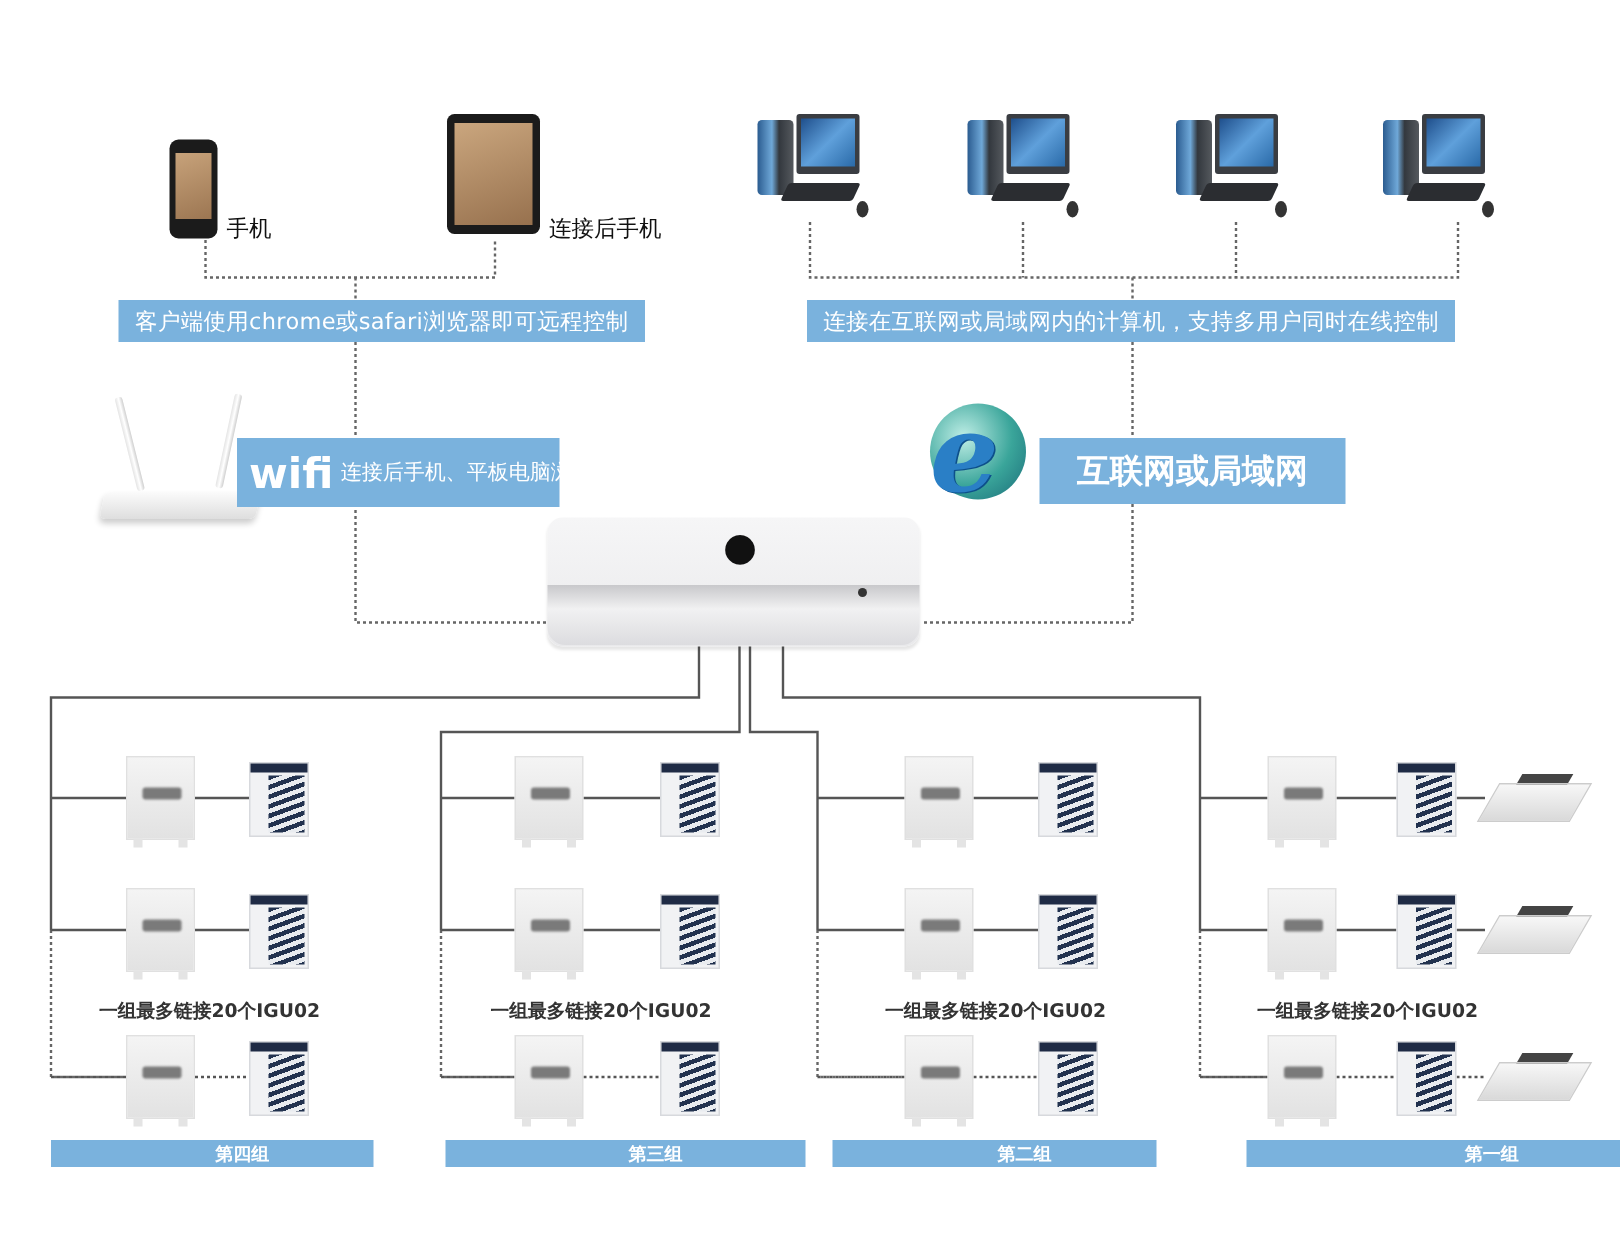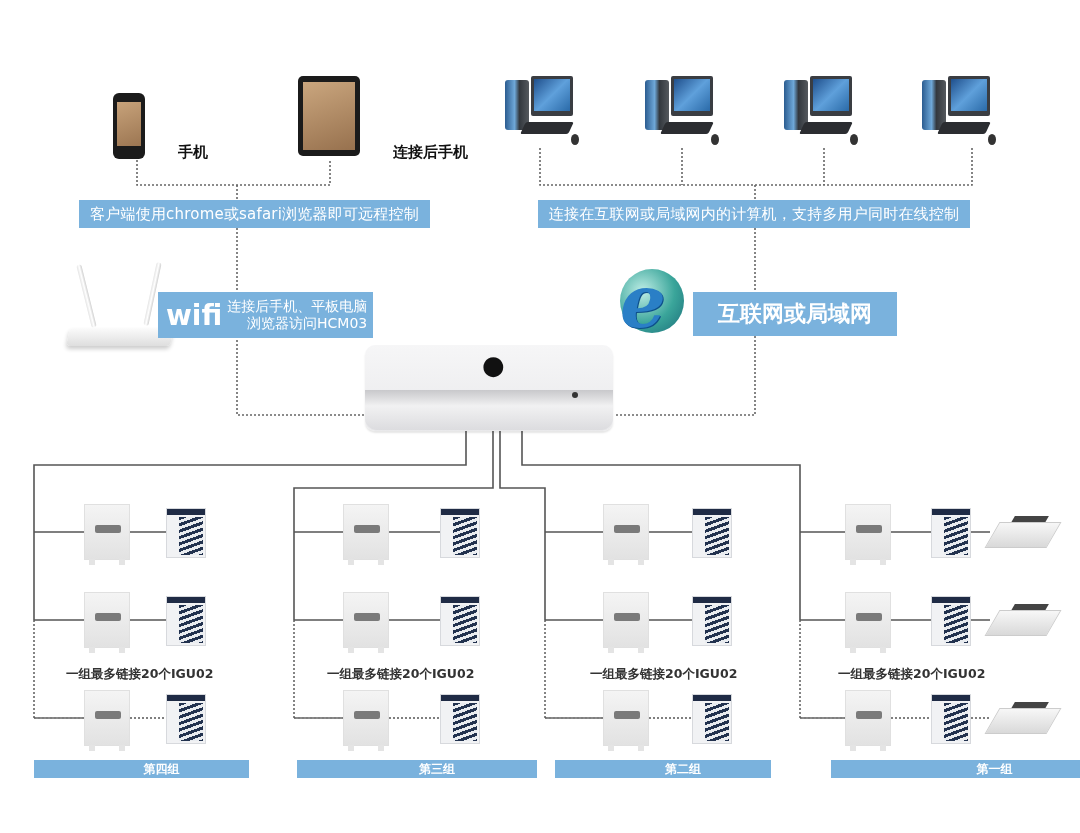--- a/index.html
+++ b/index.html
@@ -2,21 +2,21 @@
 <html><head>
   <meta charset="utf-8">
   <style>
     html, body { margin: 0; padding: 0; background: #ffffff; }
     body { width: 1080px; height: 833px; position: relative; overflow: hidden;
            font-family: "DejaVu Sans", "Liberation Sans", sans-serif; }
     svg.lines { position: absolute; left: 0; top: 0; }
     .bluebox { position: absolute; background: #7ab2dd; color: #ffffff; display: flex;
                align-items: center; justify-content: center; white-space: nowrap; }
     .caption { font-size: 15px; letter-spacing: 0.2px; }
-    .dev-label { position: absolute; font-size: 15px; font-weight: bold; color: #111; margin-left: 27px; }
+    .dev-label { position: absolute; font-size: 15px; font-weight: normal; color: #111; }
     .group-label { font-size: 12px; font-weight: bold; padding-left: 40px; }
     .group-note { position: absolute; font-size: 12.5px; font-weight: bold; color: #333; white-space: nowrap; }
     
     .phone { position: absolute; width: 32px; height: 66px; background: #1b1b1b; border-radius: 6px; }
     .phone .scr { position: absolute; left: 4px; top: 9px; width: 24px; height: 44px;
                   background: linear-gradient(160deg,#c7a27a,#9c7652); }
     .tablet { position: absolute; width: 62px; height: 80px; background: #1b1b1b; border-radius: 5px; }
     .tablet .scr { position: absolute; left: 5px; top: 6px; width: 52px; height: 68px;
                    background: linear-gradient(160deg,#caa67e,#97714e); }
     .pc { position: absolute; width: 78px; height: 76px; }
@@ -140,21 +140,21 @@
 
 <div class="bluebox caption" style="left:538px;top:200px;width:432px;height:28px;">连接在互联网或局域网内的计算机，支持多用户同时在线控制</div>
 
 <div class="router" style="left:66px;top:258px;">
   <div class="ant" style="left:18px;top:6px;transform:rotate(-14deg);"></div>
   <div class="ant" style="left:84px;top:4px;transform:rotate(12deg);"></div>
   <div class="body"></div>
 </div>
 <div class="bluebox" style="left:158px;top:292px;width:215px;height:46px;justify-content:flex-start;text-align:right;">
   <span style="font-size:28px;font-weight:bold;margin:0 5px 0 8px;">wifi</span>
-  <span style="display:flex;flex-direction:column;font-size:14px;line-height:17px;">
+  <span style="display:flex;font-size:14px;line-height:17px;">
     <span>连接后手机、平板电脑</span>
     <span>浏览器访问HCM03</span>
   </span>
 </div>
 
 <div class="globe" style="left:612px;top:265px;">
   <div class="ball"></div>
     <div class="e">e</div>
 </div>
 <div class="bluebox" style="left:693px;top:292px;width:204px;height:44px;font-size:22px;font-weight:bold;">互联网或局域网</div>

